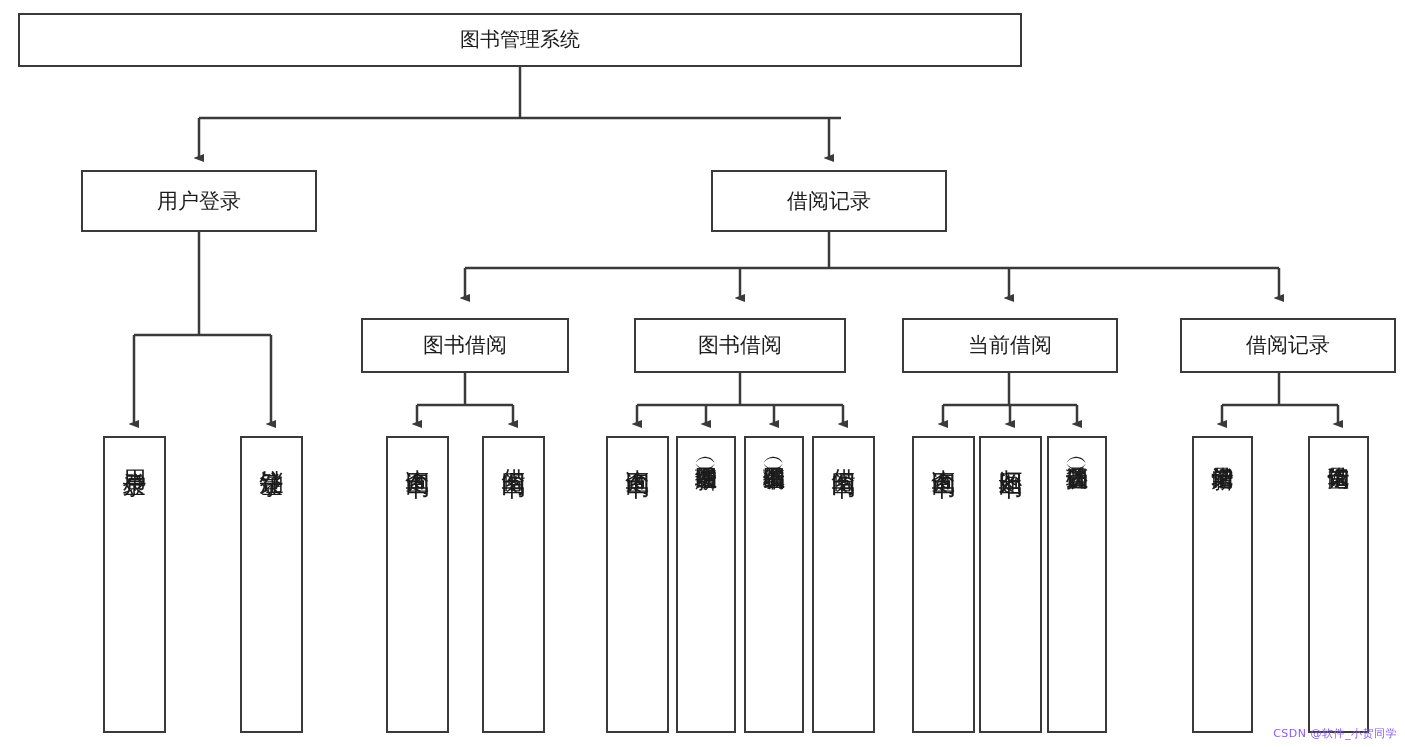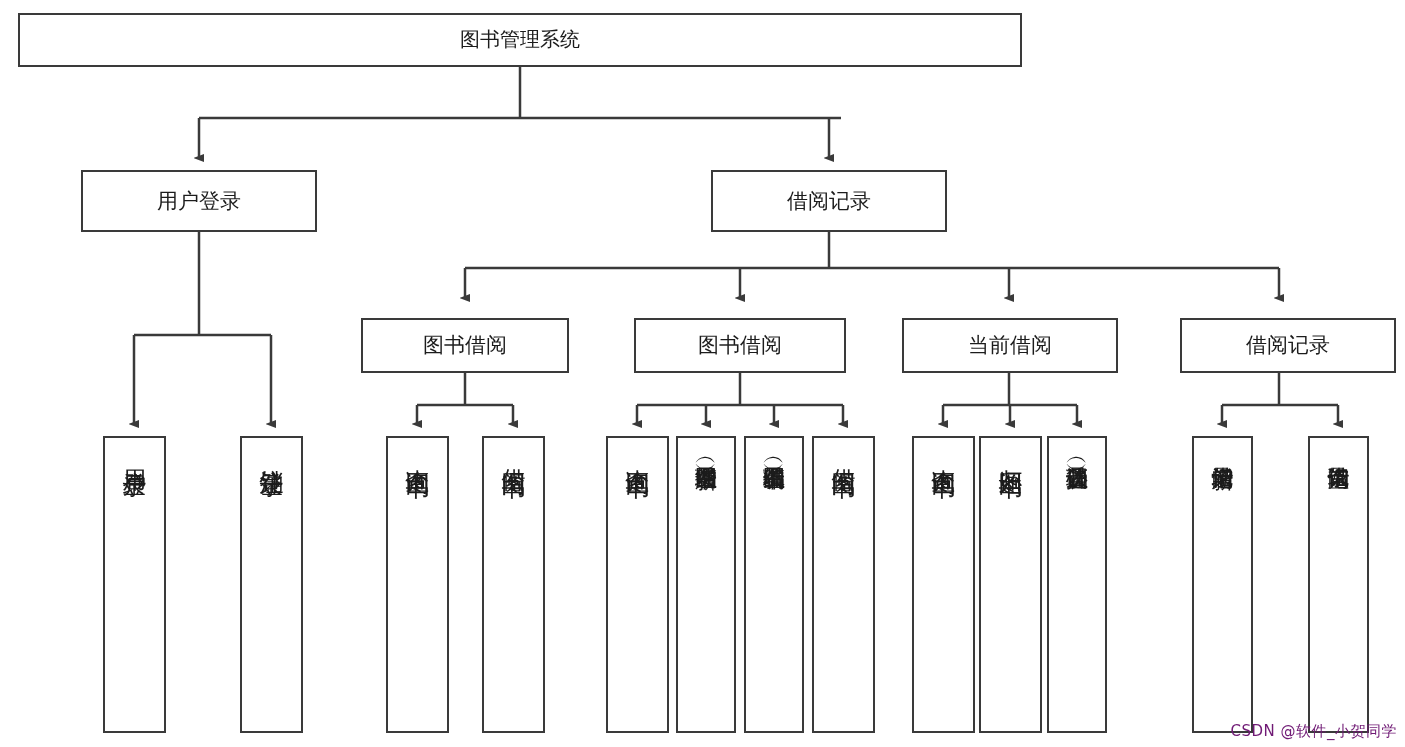--- a/index.html
+++ b/index.html
@@ -59,22 +59,22 @@
     line-height: 1;
   }
   .v-node.tight .node-label {
     font-size: 22px;
     letter-spacing: 0px;
   }
   .watermark {
     position: absolute;
     right: 8px;
     bottom: 6px;
-    font-size: 15px;
-    color: #701a75;
+    font-size: 11px;
+    color: #8b5cf6;
     letter-spacing: 0.5px;
     white-space: nowrap;
     user-select: none;
   }
 </style>
 </head>
 <body>
 
 <div id="canvas">
 

